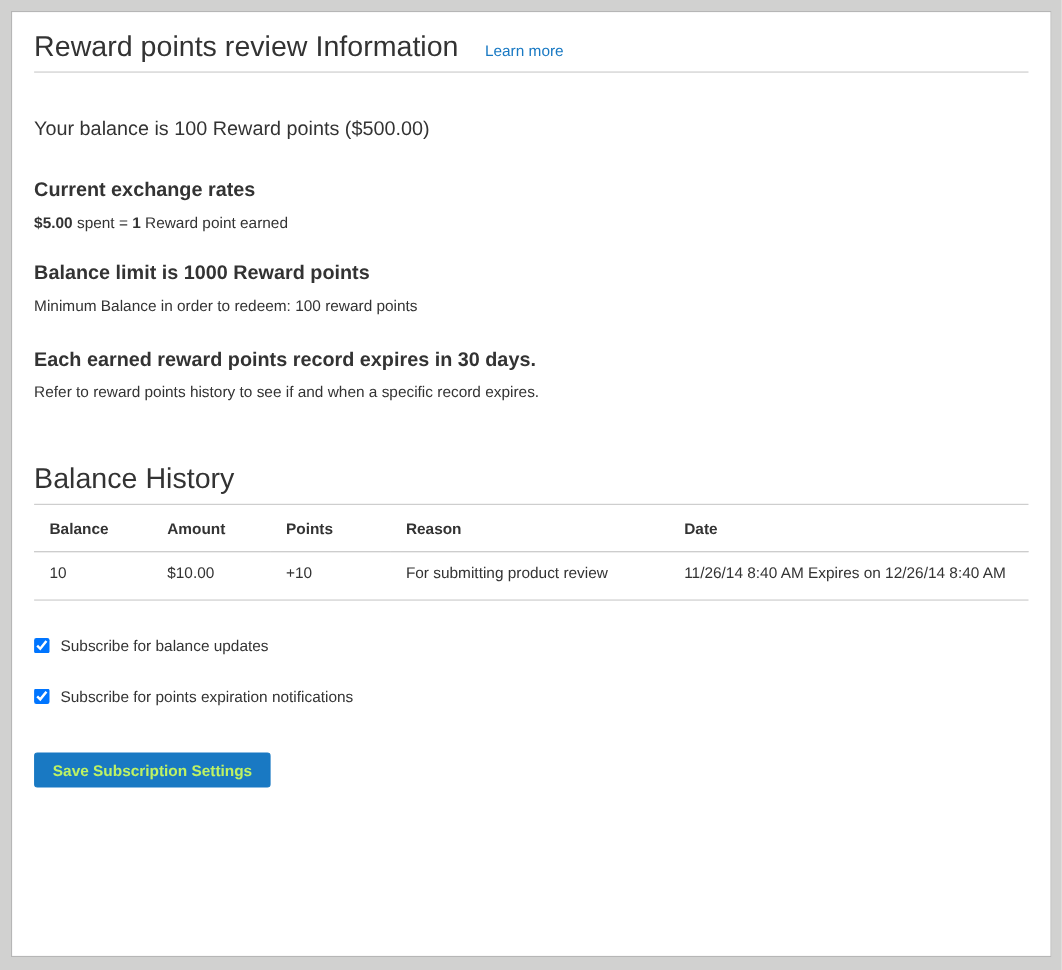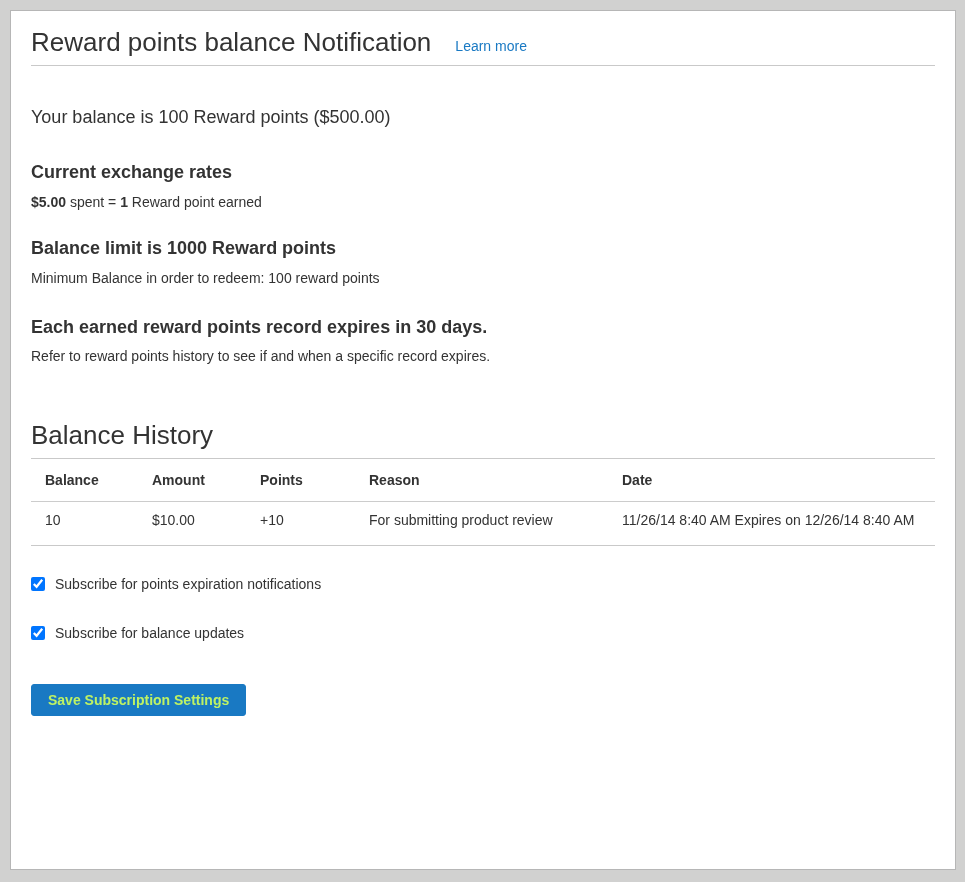--- a/index.html
+++ b/index.html
@@ -113,21 +113,21 @@
     line-height: 16px;
     cursor: pointer;
   }
 </style>
 </head>
 <body>
 
 <div class="card">
 
   <div class="title-row">
-    <h1 class="page-title">Reward points balance Notification</h1>
+    <h1 class="page-title">Reward points review Information</h1>
     <a class="learn-more" href="#">Learn more</a>
   </div>
   <hr class="rule">
 
   <div class="balance-summary">Your balance is 100 Reward points ($500.00)</div>
 
   <div class="bold-line exchange-heading">Current exchange rates</div>
 
   <div class="rates-block">
     <div class="reg-line"><b>$5.00</b><span> spent = </span><b>1</b><span> Reward point earned</span></div>
@@ -164,25 +164,25 @@
         <td>$10.00</td>
         <td>+10</td>
         <td>For submitting product review</td>
         <td>11/26/14 8:40 AM Expires on 12/26/14 8:40 AM</td>
       </tr>
     </tbody>
   </table>
 
   <hr class="rule ens-rule">
 
+  <label class="checkbox-row cb-row-1">
+    <input type="checkbox" checked="true" style="">
+    <span>Subscribe for balance updates</span>
+  </label>
+
   <label class="checkbox-row cb-row-2">
     <input type="checkbox" checked="true" style="">
     <span>Subscribe for points expiration notifications</span>
-  </label>
-
-  <label class="checkbox-row cb-row-1">
-    <input type="checkbox" checked="true" style="">
-    <span>Subscribe for balance updates</span>
   </label>
 
   <button class="save-btn">Save Subscription Settings</button>
 
 </div>
 
 </body></html>

